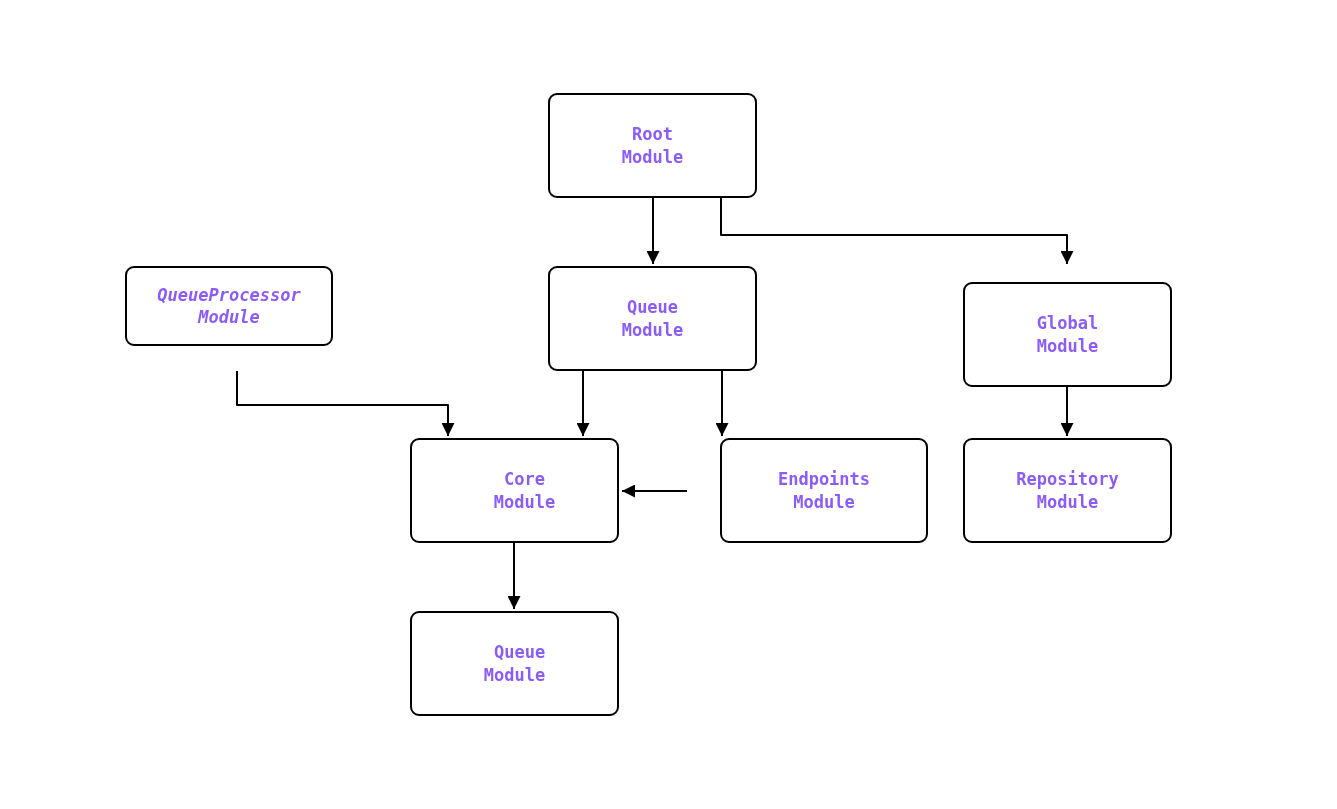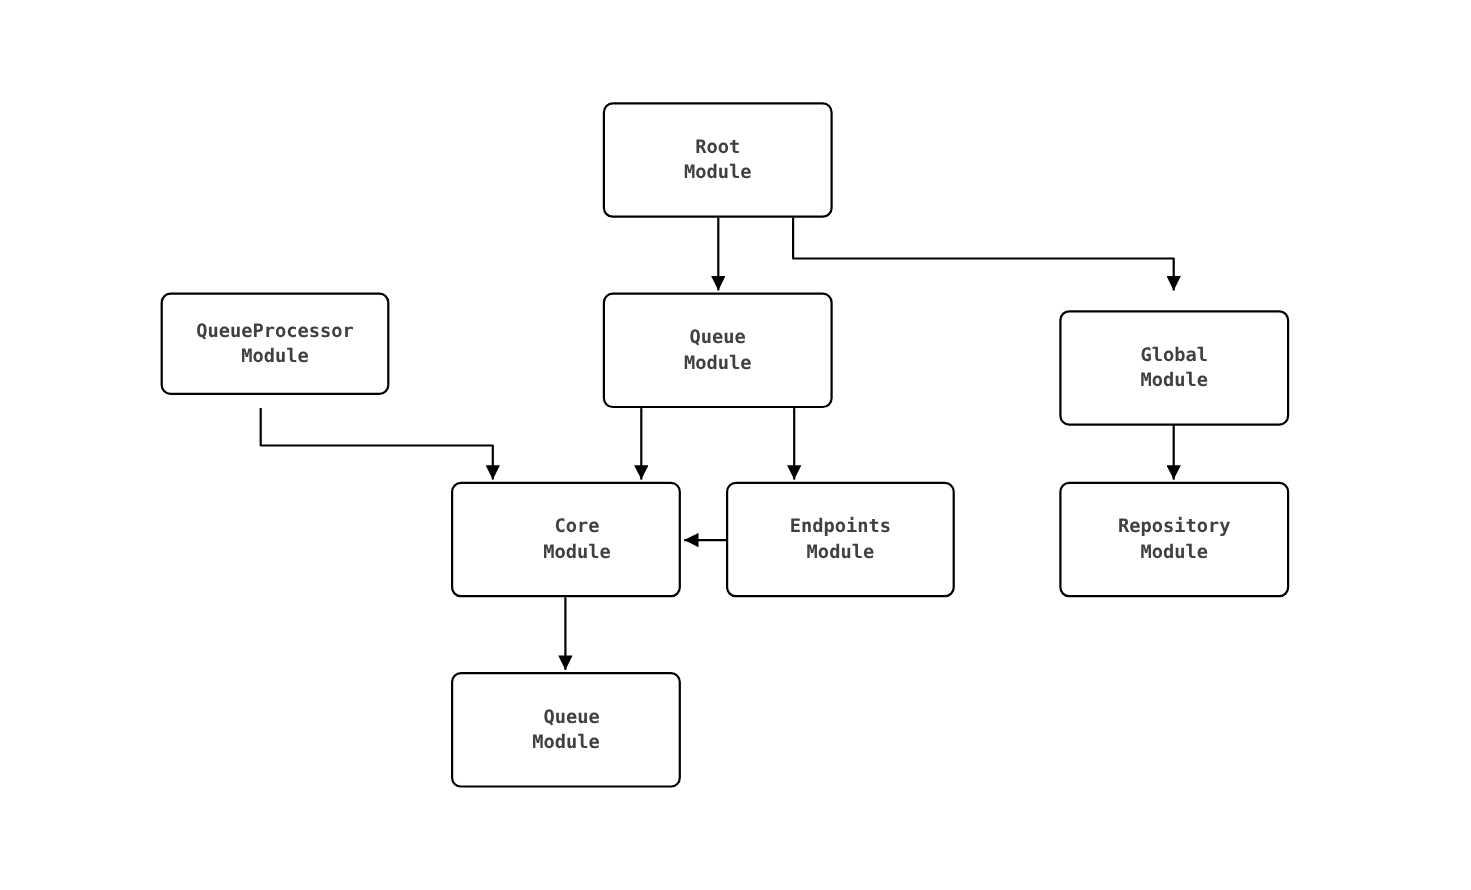--- a/index.html
+++ b/index.html
@@ -37,21 +37,21 @@
     border-radius: 9px;
     display: flex;
     align-items: center;
     justify-content: center;
     text-align: center;
   }
   .node .label {
     font-weight: 700;
     font-size: 17px;
     line-height: 1.32;
-    color: #404040;
+    color: #8b5cf6;
     white-space: pre-line;
     letter-spacing: 0px;
   }
 </style>
 </head>
 <body>
 
 <div id="stage">
   <svg id="edges" width="1337" height="809" viewBox="0 0 1337 809" xmlns="http://www.w3.org/2000/svg">
     <defs>
@@ -65,37 +65,37 @@
       <polyline points="583,371 583,436" marker-end="url(#arrowhead)"></polyline>
       <polyline points="722,371 722,436" marker-end="url(#arrowhead)"></polyline>
       <polyline points="687,491 622,491" marker-end="url(#arrowhead)"></polyline>
       <polyline points="1067,371 1067,436" marker-end="url(#arrowhead)"></polyline>
       <polyline points="514,543 514,609" marker-end="url(#arrowhead)"></polyline>
     </svg>
 <div class="node" style="left: 548px; top: 93px; width: 209px; height: 105px;">
       <span class="label">Root
 Module</span>
     </div>
-    <div class="node" style="left: 146px; top: 266px; width: 208px; height: 93px;">
+    <div class="node" style="left: 125px; top: 266px; width: 208px; height: 80px; font-style: italic;">
       <span class="label">QueueProcessor
 Module</span>
     </div>
     <div class="node" style="left: 548px; top: 266px; width: 209px; height: 105px;">
       <span class="label">Queue
 Module</span>
     </div>
     <div class="node" style="left: 963px; top: 266px; width: 209px; height: 105px; margin-top: 16px;">
       <span class="label">Global
 Module</span>
     </div>
     <div class="node" style="left: 410px; top: 438px; width: 209px; height: 105px; padding-left: 20px;">
       <span class="label">Core
 Module</span>
     </div>
-    <div class="node" style="left: 660px; top: 438px; width: 208px; height: 105px;">
+    <div class="node" style="left: 720px; top: 438px; width: 208px; height: 105px;">
       <span class="label">Endpoints
 Module</span>
     </div>
     <div class="node" style="left: 963px; top: 438px; width: 209px; height: 105px;">
       <span class="label">Repository
 Module</span>
     </div>
     <div class="node" style="left: 410px; top: 611px; width: 209px; height: 105px; text-align: right;">
       <span class="label">Queue
 Module</span>

